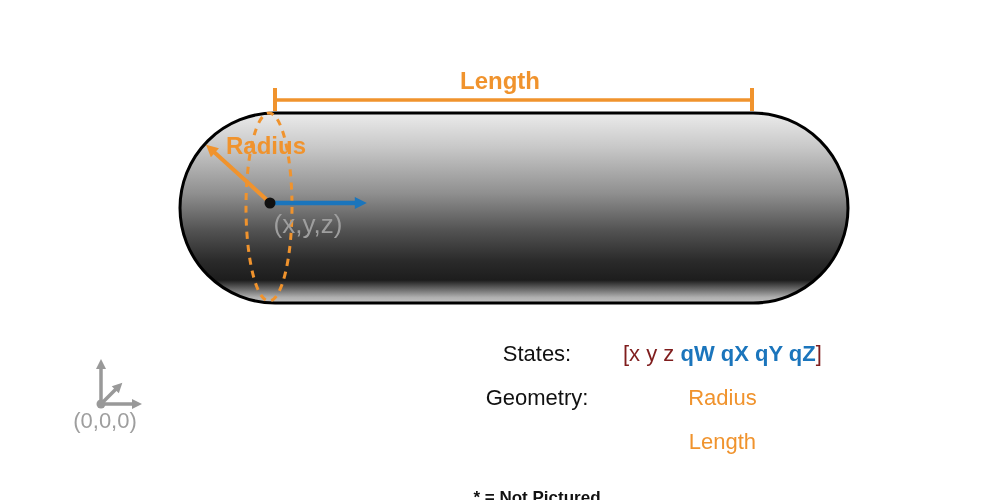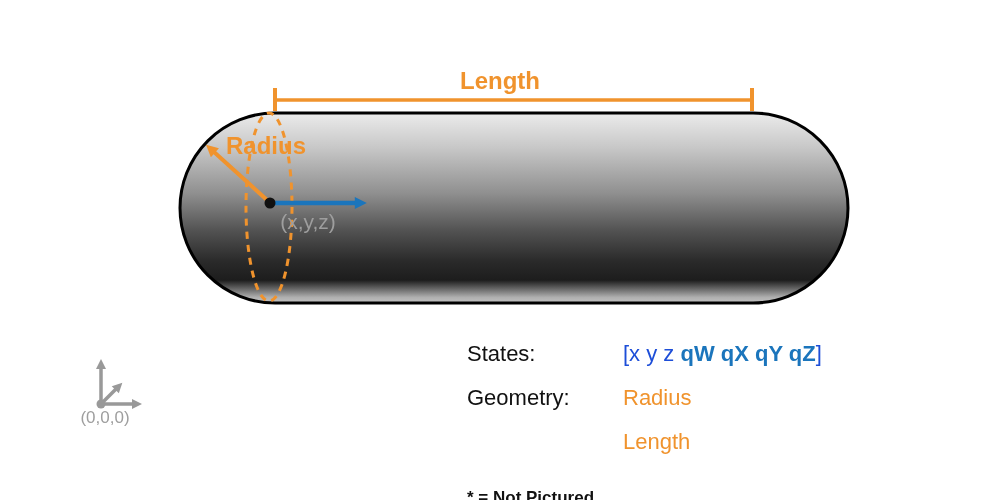--- a/index.html
+++ b/index.html
@@ -7,56 +7,57 @@
     padding: 0;
     background: #ffffff;
     font-family: "Liberation Sans", "DejaVu Sans", sans-serif;
   }
   .stage {
     position: relative;
     width: 900px;
     height: 500px;
     background: #ffffff;
     overflow: hidden;
+    text-align: center;
   }
   .stage svg {
     position: absolute;
     left: 0; top: 0;
   }
   .label {
     position: absolute;
     white-space: nowrap;
     line-height: 1.1;
   }
   .label.centered { transform: translateX(-50%); }
   .orange { color: #F0932D; }
   .blue   { color: #1B75BC; }
-  .gray   { color: #1d4ed8; }
+  .gray   { color: #7f1d1d; }
   .black  { color: #111111; }
 
   .length-label {
     left: 500px; top: 68px;
     font-size: 24px; font-weight: 700;
   }
   .radius-label {
     left: 266px; top: 133px;
     font-size: 24px; font-weight: 700;
   }
   .quat-label {
     left: 336px; top: 157px;
     font-size: 23px; font-weight: 700;
   }
   .xyz-label {
     left: 308px; top: 210px;
-    font-size: 21px; font-weight: 400;
+    font-size: 26px; font-weight: 400;
     color: #9E9E9E;
   }
   .origin-label {
     left: 105px; top: 409px;
-    font-size: 17px; font-weight: 400;
+    font-size: 22px; font-weight: 400;
     color: #9E9E9E;
   }
 
   .legend {
     position: absolute;
     left: 467px; top: 340px;
     display: grid;
     grid-template-columns: 140px auto;
     font-size: 22px;
     color: #111111;

